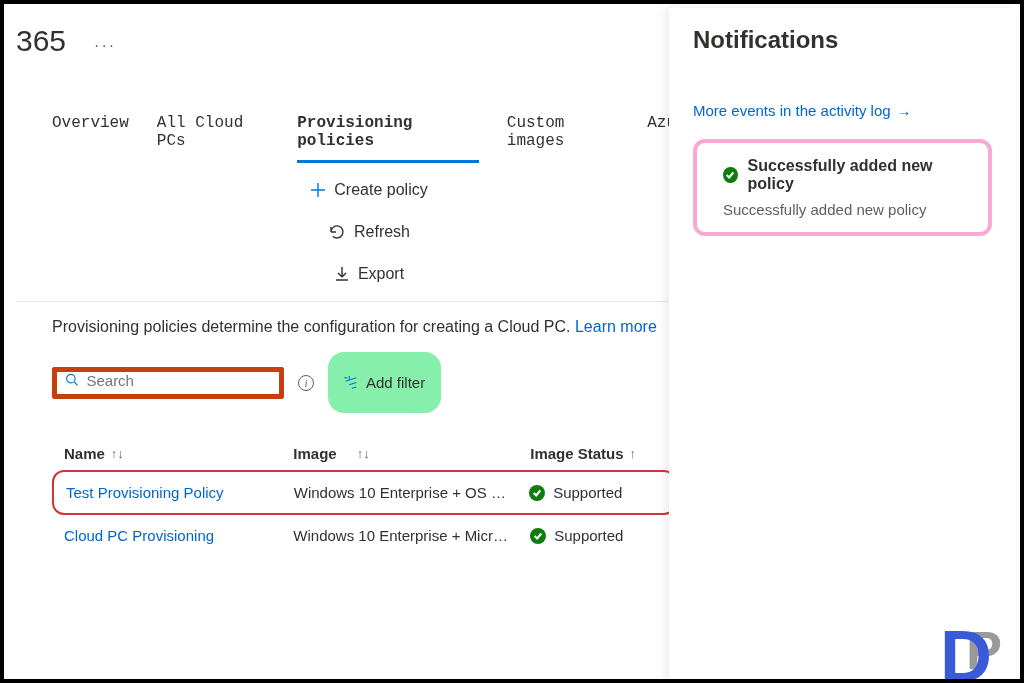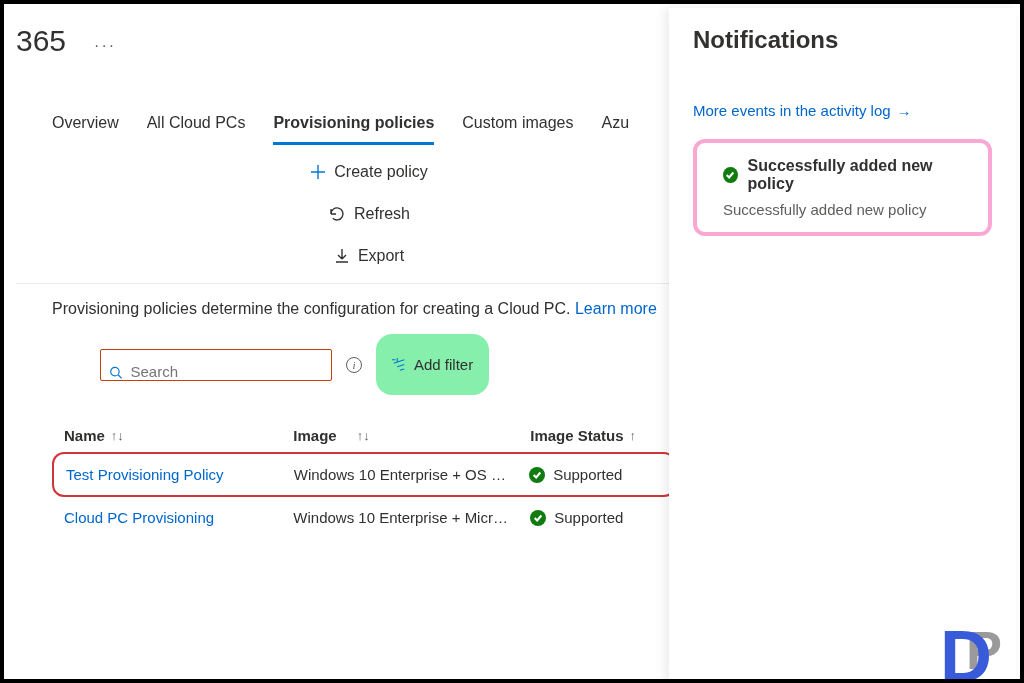--- a/index.html
+++ b/index.html
@@ -39,20 +39,21 @@
     gap: 28px;
     padding: 28px 0 0 36px;
     border-bottom: 0;
   }
   .tab {
     font-size: 16px;
     color: #323130;
     padding: 0 0 10px 0;
     cursor: pointer;
     border-bottom: 3px solid transparent;
+    font-family: Liberation Mono, monospace;
   }
   .tab.active {
     font-weight: 600;
     border-bottom: 3px solid #0078d4;
   }
   .toolbar {
     display: flex;
     align-items: center;
     gap: 24px;
     padding: 18px 0 18px 46px;
@@ -75,28 +76,27 @@
   }
   .desc-row a { color: #0066cc; text-decoration: none; cursor: pointer; }
   .search-row {
     display: flex;
     align-items: center;
     gap: 14px;
     padding: 4px 0 4px 36px;
   }
   .search-box {
     display: flex;
-    align-items: flex-end;
-    border: 1px solid #c2410c;
+    align-items: flex-start;
+    border: 5px solid #c2410c;
     border-radius: 2px;
     height: 32px;
     width: 232px;
     padding: 0 8px;
     gap: 8px;
-    margin-left: 48px;
   }
   .search-box input {
     border: none;
     outline: none;
     font-size: 15px;
     width: 100%;
     color: #605e5c;
     background: transparent;
   }
   .info-icon {

